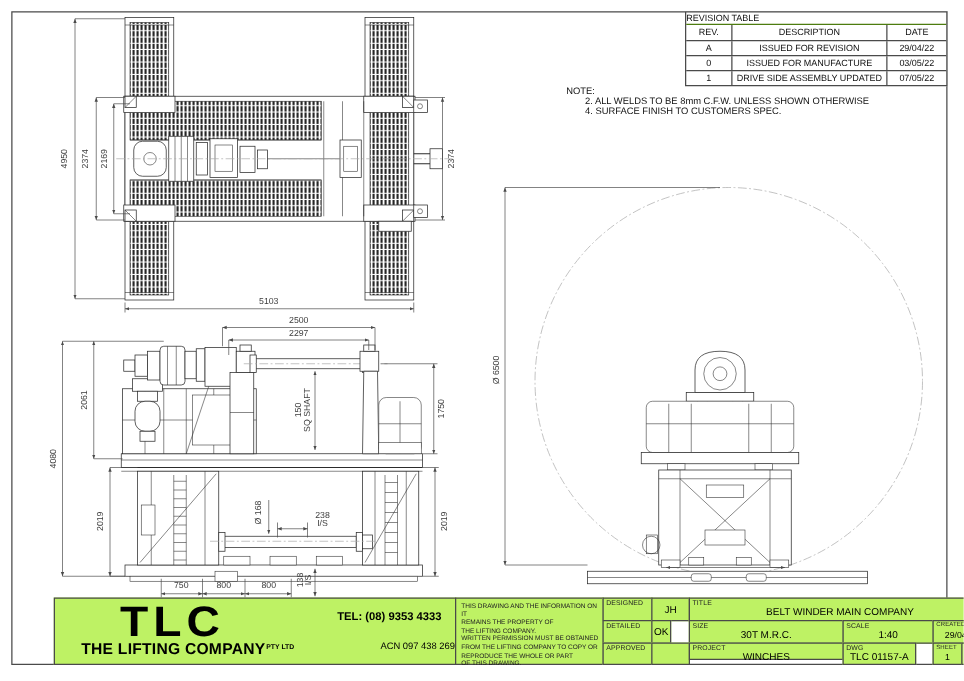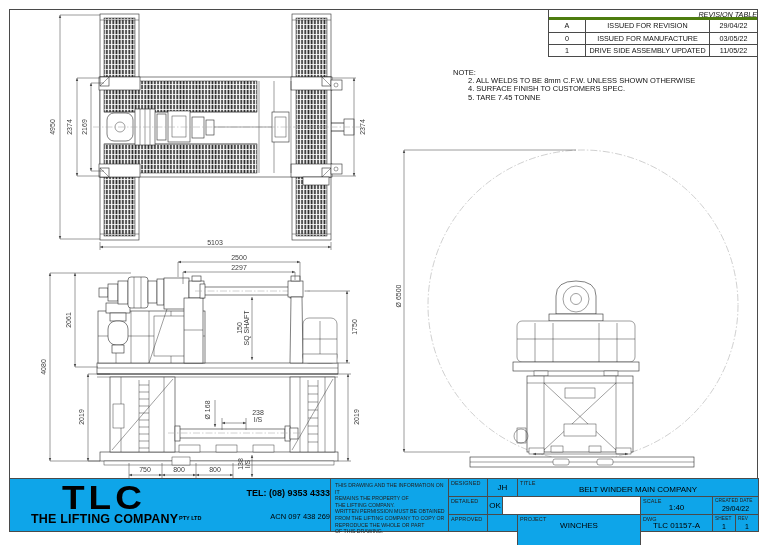--- a/index.html
+++ b/index.html
@@ -26,36 +26,36 @@
   .dl.two { white-space:normal; text-align:center; line-height:7px; }
   .dl.two span { display:block; }
 
   
   #notes { position:absolute; left:453px; top:69px; font-size:7.5px; line-height:8.2px; color:#111; }
   #notes .nitems { padding-left:15px; }
 
   
   #revtable { position:absolute; left:548px; top:9px; width:210px; font-size:7.2px;
     border:1px solid #4a4a4a; background:#fff; color:#111; }
-  #revtable .rt-title { height:10px; line-height:10px; text-align:right; border-bottom:3px solid #4d7c0f;font-style:italic; }
+  #revtable .rt-title { height:10px; line-height:10px; text-align:left; border-bottom:1px solid #4d7c0f; }
   #revtable .rt-row { display:grid; grid-template-columns:36px 124px 48px; height:12px; }
   #revtable .rt-row + .rt-row { border-top:1px solid #4a4a4a; }
   #revtable .rt-row div { line-height:12px; text-align:center; overflow:hidden; white-space:nowrap; }
   #revtable .rt-row div + div { border-left:1px solid #4a4a4a; }
 
   
-  .cell { position:absolute; border:1px solid #4a4a4a; background:#0ea5e9; }
+  .cell { position:absolute; border:1px solid #4a4a4a; background:#bef264;margin-left:34px; }
   .cell .lbl { position:absolute; left:2px; top:1px; font-size:5.5px; color:#222; letter-spacing:.1px; }
   .cell .val { position:absolute; left:0; right:0; top:6px; text-align:center; font-size:8px; color:#000; }
   .cell .val.big { top:4px; }
   #logo-cell .tlc { position:absolute; left:52px; top:-2px; font-size:37px; font-weight:bold;
       letter-spacing:4px; color:#000; transform:scaleY(.92); }
   #logo-cell .coname { position:absolute; left:21px; top:33px; font-size:12.5px; font-weight:bold; color:#000; letter-spacing:.2px; }
   #logo-cell .cosuffix { position:absolute; left:169px; top:36px; font-size:5.5px; font-weight:bold; color:#000; }
-  #logo-cell .tel { position:absolute; left:215px; top:9px; width:105px; text-align:right; font-size:9px; font-weight:bold; color:#000; }
+  #logo-cell .tel { position:absolute; left:215px; top:9px; width:105px; text-align:center; font-size:9px; font-weight:bold; color:#000; }
   #logo-cell .acn { position:absolute; left:215px; top:33px; width:105px; text-align:right; font-size:7.5px; color:#000; }
   #disc-cell { font-size:5.2px; line-height:6.6px; color:#222; padding:3px 0 0 4px; }
 </style>
 </head>
 <body>
 
 <div id="sheet">
   <div id="border"></div>
 
   <svg class="linework" width="771" height="545" viewBox="0 0 771 545">
@@ -365,40 +365,44 @@
   <span class="dl" style="left:179px;top:469px">800</span>
   <span class="dl" style="left:215px;top:469px">800</span>
 
   <span class="dl v" style="left:398px;top:296px">Ø 6500</span>
 
   <div id="notes">
     <div>NOTE:</div>
     <div class="nitems">
       <div>2. ALL WELDS TO BE 8mm C.F.W. UNLESS SHOWN OTHERWISE</div>
       <div>4. SURFACE FINISH TO CUSTOMERS SPEC.</div>
-      <div>5. TARE 7.45 TONNE</div>
     </div>
   </div>
 
   <div id="revtable">
     <div class="rt-title">REVISION TABLE</div>
+    <div class="rt-row">
+      <div>REV.</div>
+      <div>DESCRIPTION</div>
+      <div>DATE</div>
+    </div>
     <div class="rt-row">
       <div>A</div>
       <div>ISSUED FOR REVISION</div>
       <div>29/04/22</div>
     </div>
     <div class="rt-row">
       <div>0</div>
       <div>ISSUED FOR MANUFACTURE</div>
       <div>03/05/22</div>
     </div>
     <div class="rt-row">
       <div>1</div>
       <div>DRIVE SIDE ASSEMBLY UPDATED</div>
-      <div>11/05/22</div>
+      <div>07/05/22</div>
     </div>
   </div>
 
   <div class="cell" id="logo-cell" style="left:9px;top:478px;width:322px;height:54px">
     <div class="tlc">TLC</div>
     <div class="coname">THE LIFTING COMPANY</div>
     <div class="cosuffix">PTY LTD</div>
     <div class="tel">TEL: (08) 9353 4333</div>
     <div class="acn">ACN 097 438 269</div>
   </div>
@@ -423,40 +427,44 @@
     <span class="lbl">TITLE</span>
     <span class="val">BELT WINDER MAIN COMPANY</span>
   </div>
 
   <div class="cell" style="left:448px;top:496px;width:40px;height:19px">
     <span class="lbl">DETAILED</span>
   </div>
   <div class="cell" style="left:487px;top:496px;width:16px;height:19px">
     <span class="val big">OK</span>
   </div>
+  <div class="cell" style="left:517px;top:496px;width:124px;height:19px">
+    <span class="lbl">SIZE</span>
+    <span class="val">30T M.R.C.</span>
+  </div>
   <div class="cell" style="left:640px;top:496px;width:73px;height:19px">
     <span class="lbl">SCALE</span>
     <span class="val">1:40</span>
   </div>
   <div class="cell" style="left:712px;top:496px;width:47px;height:19px">
     <span class="lbl" style="font-size:4.8px">CREATED DATE</span>
     <span class="val" style="top:8px;font-size:7px">29/04/22</span>
   </div>
 
   <div class="cell" style="left:448px;top:514px;width:40px;height:18px">
     <span class="lbl">APPROVED</span>
   </div>
   <div class="cell" style="left:487px;top:514px;width:31px;height:18px">
     <span class="val big"></span>
   </div>
-  <div class="cell" style="left:517px;top:514px;width:124px;height:32px">
+  <div class="cell" style="left:517px;top:514px;width:124px;height:14px">
     <span class="lbl">PROJECT</span>
     <span class="val">WINCHES</span>
   </div>
-  <div class="cell" style="left:640px;top:514px;width:73px;height:18px">
+  <div class="cell" style="left:640px;top:514px;width:59px;height:18px">
     <span class="lbl">DWG</span>
     <span class="val">TLC 01157-A</span>
   </div>
   <div class="cell" style="left:712px;top:514px;width:24px;height:18px">
     <span class="lbl" style="font-size:4.8px">SHEET</span>
     <span class="val" style="top:8px;font-size:7px">1</span>
   </div>
   <div class="cell" style="left:735px;top:514px;width:24px;height:18px">
     <span class="lbl" style="font-size:4.8px">REV</span>
     <span class="val" style="top:8px;font-size:7px">1</span>

